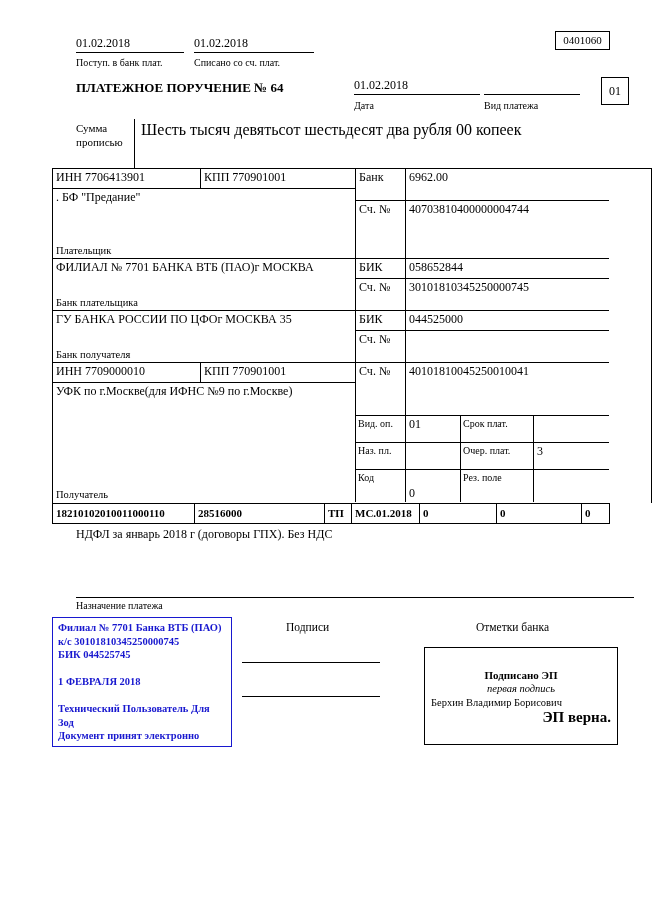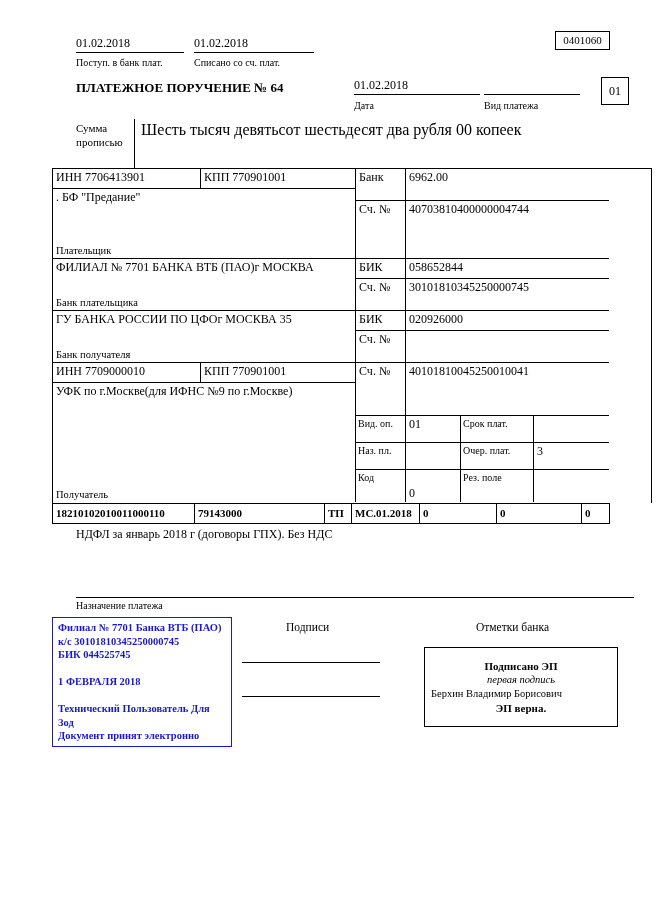--- a/index.html
+++ b/index.html
@@ -23,21 +23,21 @@
   .seclbl { position:absolute; left:3px; bottom:1px; font-size:10.5px; }
   .sublbl { font-size:10px; line-height:1.15; padding:2px 2px; }
   .tax-row { position:absolute; left:52px; top:503px; width:558px; height:21px; border:1px solid #000; }
   .tax-cell { position:absolute; top:0; height:19px; font-size:11px; line-height:18px; padding-left:3px; overflow:hidden;font-weight:bold; }
   
   .stamp { position:absolute; left:52px; top:617px; width:180px;
            border:1px solid #1818cf; color:#1818cf; font-size:10.5px; padding:3px 5px; }
   .stamp-line { min-height:13.5px; line-height:13.5px; white-space:nowrap; overflow:hidden;font-weight:bold; }
   
   .esign { position:absolute; left:424px; top:647px; width:194px; border:1px solid #000;
-           padding:11px 6px; font-size:10.5px; }
+           padding:20px 6px; font-size:10.5px; }
   .esign div { line-height:14px; }
   .sigline { position:absolute; left:242px; width:138px; border-top:1px solid #000; height:0; }
 </style>
 </head>
 <body>
 
 <div class="abs ul txt" style="left:52px;top:36px;width:108px;height:17px">01.02.2018</div>
 <div class="abs small" style="left:52px;top:57px">Поступ. в банк плат.</div>
 
 <div class="abs ul txt" style="left:170px;top:36px;width:120px;height:17px">01.02.2018</div>
@@ -78,21 +78,21 @@
   <div class="cell br bb" style="left:303px;top:90px;width:50px;height:20px">БИК</div>
   <div class="cell bb" style="left:353px;top:90px;width:203px;height:20px">058652844</div>
   <div class="cell br bb" style="left:303px;top:110px;width:50px;height:32px">Сч. №</div>
   <div class="cell bb" style="left:353px;top:110px;width:203px;height:32px">30101810345250000745</div>
 
   <div class="cell br bb" style="left:0;top:142px;width:303px;height:52px">
     <div>ГУ БАНКА РОССИИ ПО ЦФОг МОСКВА 35</div>
     <div class="seclbl">Банк получателя</div>
   </div>
   <div class="cell br bb" style="left:303px;top:142px;width:50px;height:20px">БИК</div>
-  <div class="cell bb" style="left:353px;top:142px;width:203px;height:20px">020926000</div>
+  <div class="cell bb" style="left:353px;top:142px;width:203px;height:20px">044525000</div>
   <div class="cell br bb" style="left:303px;top:162px;width:50px;height:32px">Сч. №</div>
   <div class="cell bb" style="left:353px;top:162px;width:203px;height:32px"></div>
 
   <div class="cell br bb" style="left:0;top:194px;width:148px;height:20px">ИНН 7709000010</div>
   <div class="cell br bb" style="left:148px;top:194px;width:155px;height:20px">КПП 770901001</div>
 
   <div class="cell br" style="left:0;top:214px;width:303px;height:119px">
     <div>УФК по г.Москве(для ИФНС №9 по г.Москве)</div>
     <div class="seclbl">Получатель</div>
   </div>
@@ -111,21 +111,21 @@
   <div class="cell bb" style="left:481px;top:274px;width:75px;height:27px">3</div>
 
   <div class="cell br sublbl" style="left:303px;top:301px;width:50px;height:32px">Код</div>
   <div class="cell br" style="left:353px;top:301px;width:55px;height:32px;display:flex;align-items:flex-end">0</div>
   <div class="cell br sublbl" style="left:408px;top:301px;width:73px;height:32px">Рез. поле</div>
   <div class="cell" style="left:481px;top:301px;width:75px;height:32px"></div>
 </div>
 
 <div class="tax-row">
   <div class="tax-cell br" style="left:0;width:142px">18210102010011000110</div>
-  <div class="tax-cell br" style="left:142px;width:130px">79143000</div>
+  <div class="tax-cell br" style="left:142px;width:130px">28516000</div>
   <div class="tax-cell br" style="left:272px;width:27px">ТП</div>
   <div class="tax-cell br" style="left:299px;width:68px">МС.01.2018</div>
   <div class="tax-cell br" style="left:367px;width:77px">0</div>
   <div class="tax-cell br" style="left:444px;width:85px">0</div>
   <div class="tax-cell" style="left:529px;width:27px">0</div>
 </div>
 
 <div class="abs txt" style="left:52px;top:527px;width:558px">НДФЛ за январь 2018 г (договоры ГПХ). Без НДС</div>
 
 <div class="abs" style="left:52px;top:597px;width:558px;border-top:1px solid #000;height:0"></div>
@@ -146,14 +146,14 @@
 <div class="abs" style="left:262px;top:621px;font-size:11.5px">Подписи</div>
 <div class="abs" style="left:452px;top:621px;font-size:11.5px">Отметки банка</div>
 
 <div class="sigline" style="top:662px"></div>
 <div class="sigline" style="top:696px"></div>
 
 <div class="esign">
   <div class="bold" style="text-align:center;font-size:11px">Подписано ЭП</div>
   <div style="text-align:center;font-style:italic">первая подпись</div>
   <div>Берхин Владимир Борисович</div>
-  <div class="bold" style="text-align:center;font-size:11px">ЭП верна.</div>
+  <div class="bold" style="text-align:right;font-size:15px">ЭП верна.</div>
 </div>
 
 </body></html>

